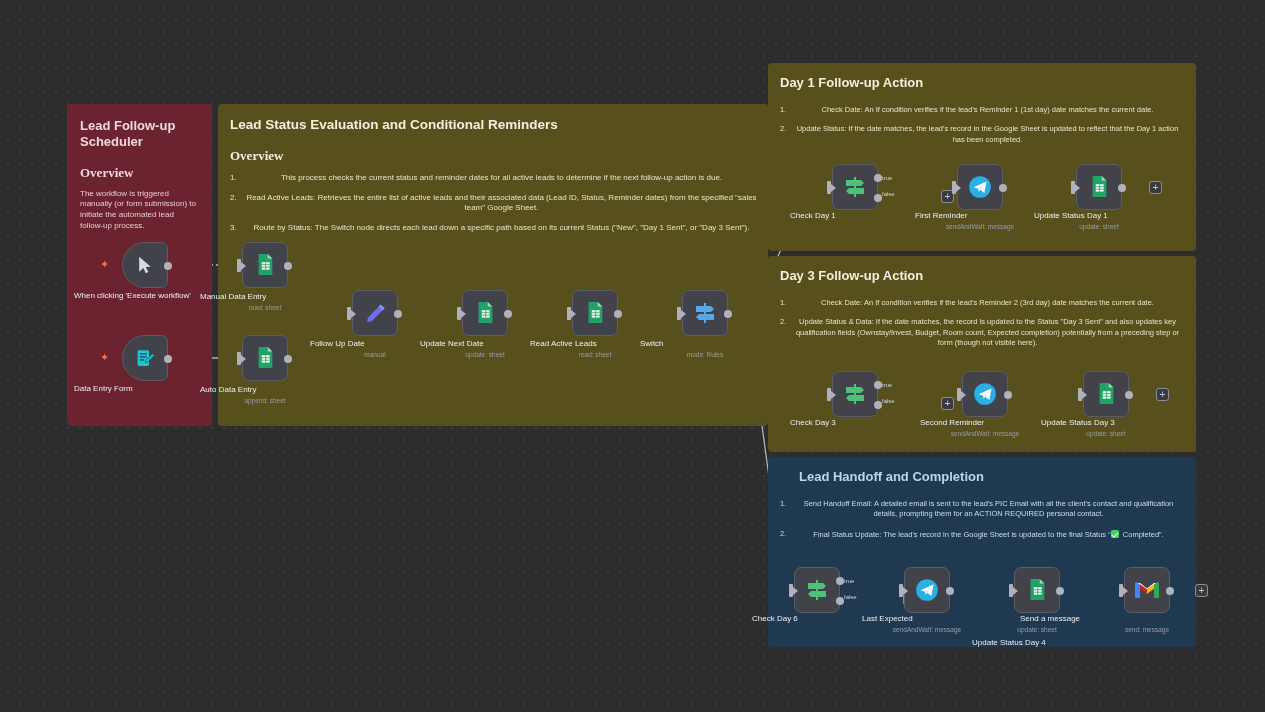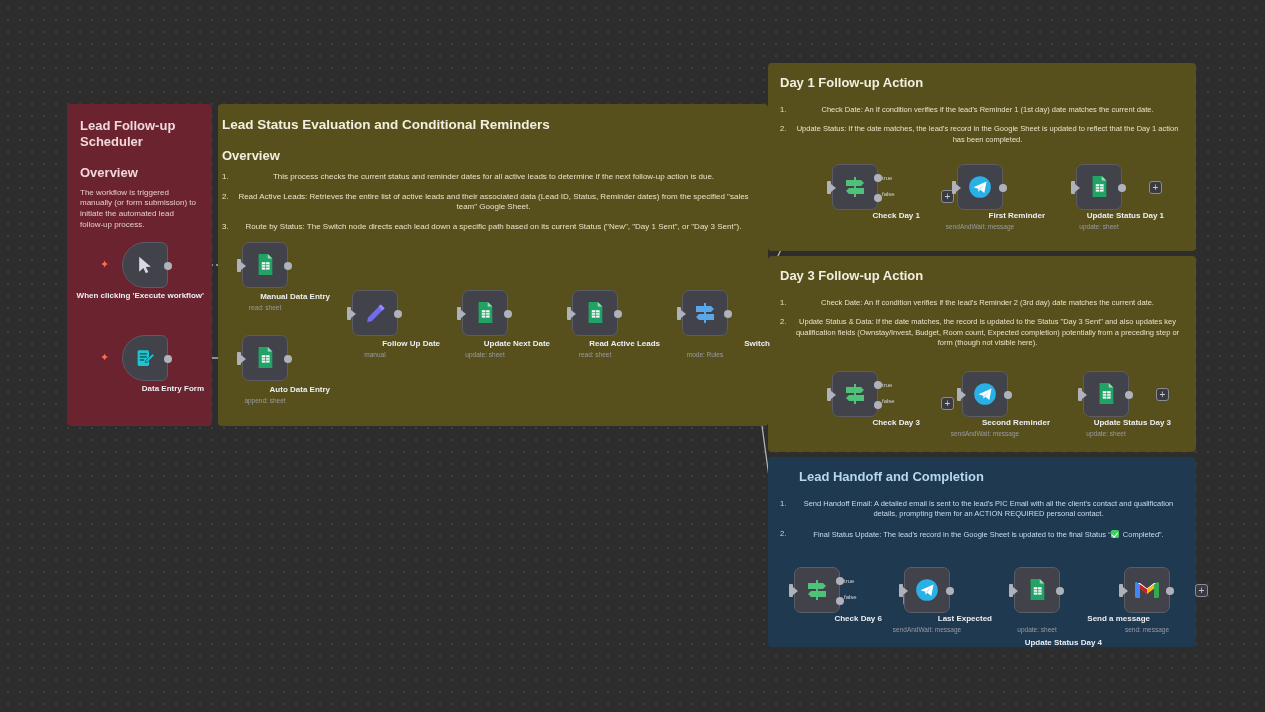--- a/index.html
+++ b/index.html
@@ -23,20 +23,21 @@
     border-radius: 4px;
     overflow: hidden;
   }
   .panel .p-title {
     font-weight: bold;
     line-height: 1.25;
   }
   .panel .p-sub {
     font-weight: bold;
     margin-top: 14px;
+    font-family: Liberation Serif, serif;
   }
   .panel p.body {
     line-height: 1.35;
   }
   .panel ol {
     list-style: none;
     counter-reset: ln;
   }
   .panel ol li {
     counter-increment: ln;
@@ -59,21 +60,21 @@
     padding: 14px 13px;
   }
   #panel-scheduler .p-title { font-size: 13px; color: #f0d8dc; }
   #panel-scheduler .p-sub  { font-size: 13px; color: #f0d8dc; }
   #panel-scheduler p.body  { font-size: 8px; color: #e7c9ce; margin-top: 8px; }
 
   
   #panel-status {
     left: 218px; top: 104px; width: 550px; height: 322px;
     background: #57501c;
-    padding: 13px 4px;
+    padding: 13px 12px;
   }
   #panel-status .p-title { font-size: 13.5px; color: #f3efe0; }
   #panel-status .p-sub   { font-size: 13px;  color: #f3efe0; }
   #panel-status ol       { font-size: 8px; color: #e9e2c8; margin-top: 9px; width: 528px; }
 
   
   #panel-day1 {
     left: 768px; top: 63px; width: 428px; height: 188px;
     background: #57501c;
     padding: 12px 12px;
@@ -121,24 +122,24 @@
     background: #41424a;
     border: 1px solid #5b5c66;
     border-radius: 7px;
     display: flex; align-items: center; justify-content: center;
   }
   .node.trigger {
     border-radius: 25px 7px 7px 25px;
   }
   .node-label {
     position: absolute;
-    text-align: right;
+    text-align: left;
     color: #eceef2;
     font-size: 8px;
-    font-weight: bold;
+    font-weight: normal;
     line-height: 1.25;
     width: 130px;
   }
   .node-sub {
     position: absolute;
     text-align: center;
     color: #9b9ba4;
     font-size: 6.5px;
     width: 130px;
   }

